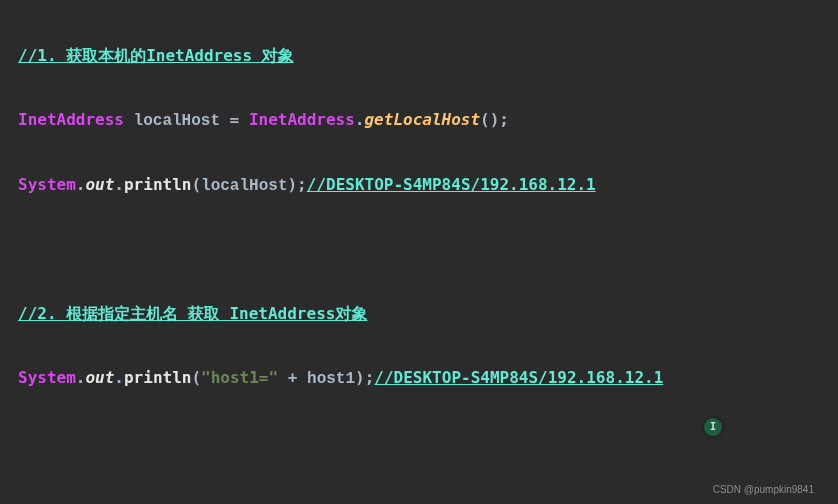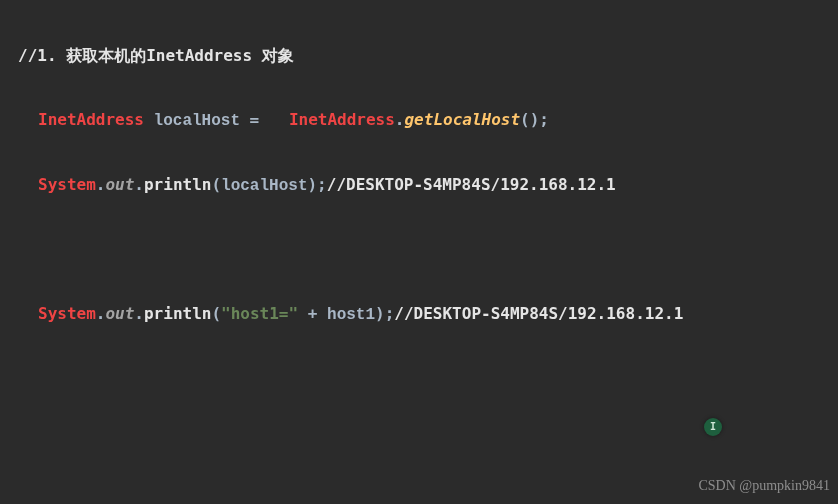--- a/index.html
+++ b/index.html
@@ -13,62 +13,63 @@
     font-weight: bold;
     line-height: 2.0;
     overflow: hidden;
     position: relative;
   }
   .code-area {
     padding: 8px 0 0 18px;
     white-space: pre;
     color: #a9b7c6;
   }
-  .t-comment  { color: #e5e5e5; }
-  .t-class    { color: #ef4444; margin-left: 20px; }
+  .t-comment  { color: #5eead4; text-decoration: underline; }
+  .t-class    { color: #d946ef; }
   .t-var      { color: #a9b7c6; font-family: Liberation Mono, monospace; }
   .t-op       { color: #a9b7c6; }
   .t-method   { color: #e5e5e5; }
-  .t-static   { color: #a3a3a3; font-style: italic; text-align: right; }
+  .t-static   { color: #e5e5e5; font-style: italic; text-align: right; }
   .t-methodit { color: #ffc66d; font-style: italic; }
   .t-string   { color: #6a8759; }
   .t-punct    { color: #a9b7c6; }
   .caret {
     position: absolute;
     width: 18px;
     height: 18px;
     background: #1e5f3e;
     border-radius: 50%;
     left: 704px;
     top: 418px;
     display: flex;
     align-items: center;
     justify-content: center;
     color: #cfe8d8;
     font-size: 10px;
     box-shadow: 0 0 4px rgba(0,0,0,0.4);
   }
   .watermark {
     position: absolute;
-    right: 8px;
+    right: 24px;
     bottom: 4px;
     color: rgba(220,220,220,0.55);
-    font-family: Liberation Serif, serif;
-    font-size: 14px;
+    font-family: Liberation Sans, sans-serif;
+    font-size: 10px;
     font-weight: normal;
   }
 </style>
 </head>
 <body>
 
 <div class="code-area">
 <div><span class="t-comment">//1. 获取本机的InetAddress 对象</span></div>
 <div><span class="t-class">InetAddress </span><span class="t-var">localHost </span><span class="t-op">= </span><span class="t-class">InetAddress</span><span class="t-punct">.</span><span class="t-methodit">getLocalHost</span><span class="t-punct">();</span></div>
 <div><span class="t-class">System</span><span class="t-punct">.</span><span class="t-static">out</span><span class="t-punct">.</span><span class="t-method">println</span><span class="t-punct">(</span><span class="t-var">localHost</span><span class="t-punct">);</span><span class="t-comment">//DESKTOP-S4MP84S/192.168.12.1</span></div>
 <div>&nbsp;</div>
+<div><span class="t-comment">//2. 根据指定主机名 获取 InetAddress对象</span></div>
 <div><span class="t-class">System</span><span class="t-punct">.</span><span class="t-static">out</span><span class="t-punct">.</span><span class="t-method">println</span><span class="t-punct">(</span><span class="t-string">"host1=" </span><span class="t-op">+ </span><span class="t-var">host1</span><span class="t-punct">);</span><span class="t-comment">//DESKTOP-S4MP84S/192.168.12.1</span></div>
 <div>&nbsp;</div>
 
 
 
 
 
 
 
 </div>

